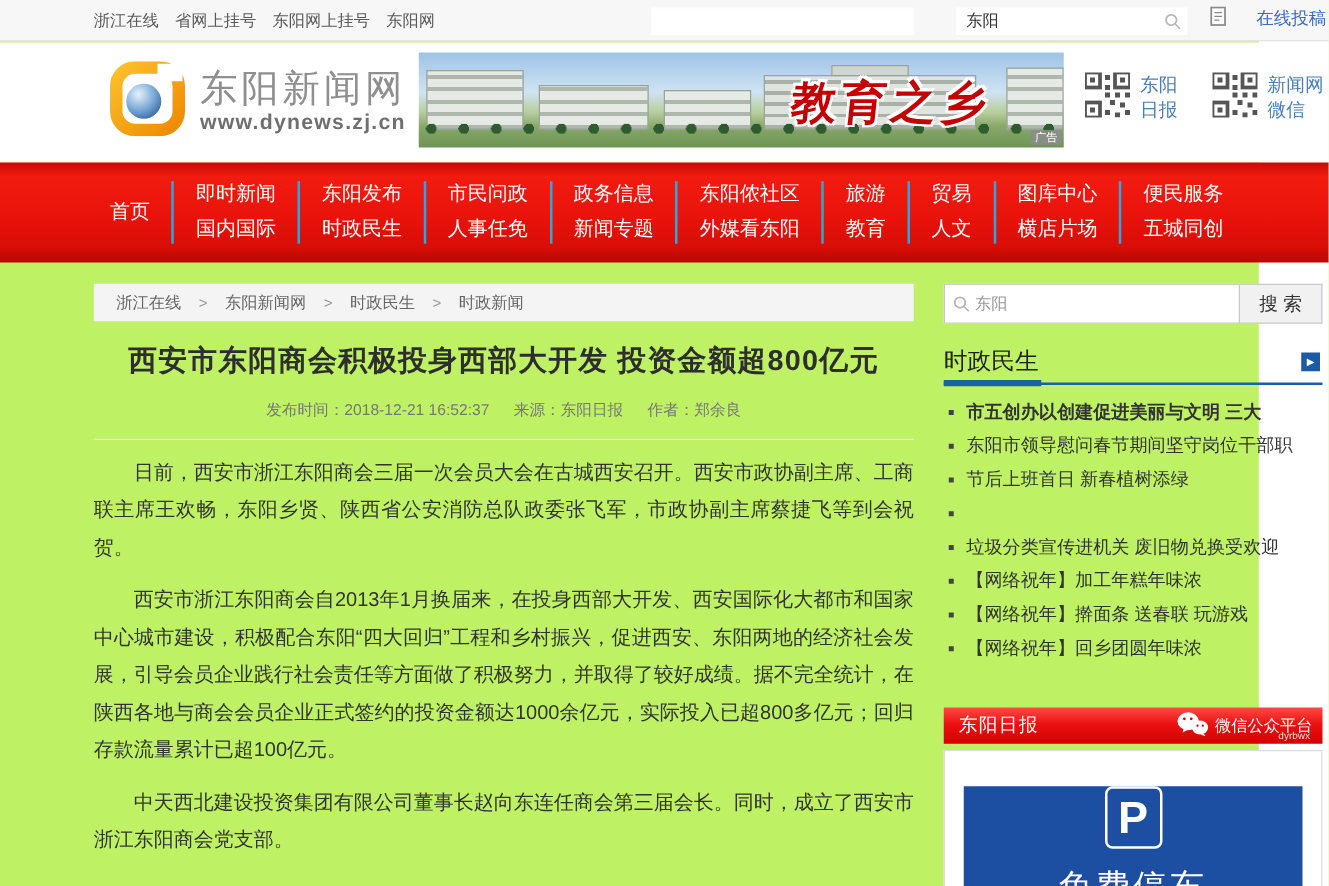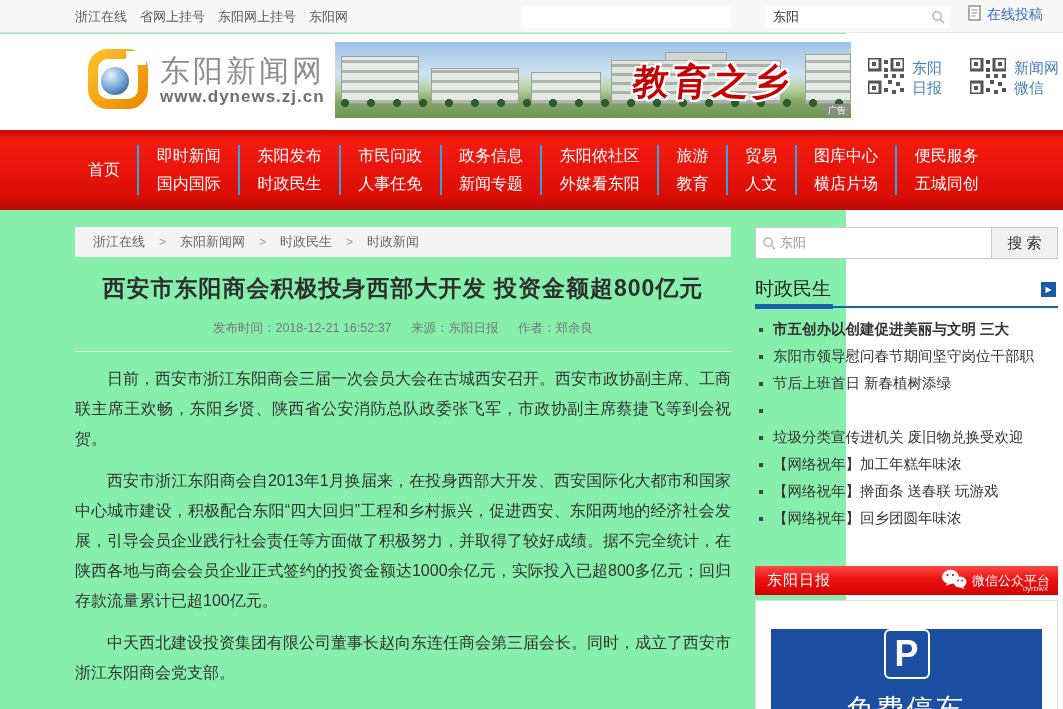--- a/index.html
+++ b/index.html
@@ -1,29 +1,29 @@
 <!DOCTYPE html>
 <html><head>
 <meta charset="utf-8">
 <style>
   * { margin:0; padding:0; box-sizing:border-box; }
   html,body { width:1063px; height:709px; }
   body { font-family:"Liberation Sans","DejaVu Sans",sans-serif; background:#fff; overflow:hidden; }
-  .page { position:relative; width:846px; height:709px; background:#86efac; }
+  .page { position:relative; width:1007px; height:709px; background:#bef264; }
 
   
   .topbar { position:absolute; left:0; top:0; width:1063px; height:33px; background:#f7f7f7; border-bottom:1px solid #e4e4e4; }
   .topbar-links { position:absolute; left:75px; top:0; height:33px; display:flex; align-items:center; gap:13px; }
   .topbar-links a { font-size:13px; color:#595959; text-decoration:none; cursor:pointer; }
   .tb-input-left { position:absolute; left:521px; top:6px; width:210px; height:22px; background:#fff; border:1px solid #fff; }
   .tb-input-left input { width:100%; height:100%; border:0; outline:none; font-size:13px; padding:0 6px; color:#333; }
   .tb-search { position:absolute; left:765px; top:6px; width:185px; height:22px; background:#fff; }
   .tb-search input { width:100%; height:100%; border:0; outline:none; font-size:13px; padding:0 24px 0 8px; color:#333; background:transparent; }
   .tb-search .mag { position:absolute; right:5px; top:4px; }
-  .tb-post { position:absolute; left:968px; top:5px; display:flex; align-items:center; gap:6px; cursor:pointer; }
+  .tb-post { position:absolute; left:968px; top:5px; display:flex; align-items:center; gap:24px; cursor:pointer; }
   .tb-post span { font-size:14px; color:#3a6bc0; }
 
   
   .header { position:absolute; left:0; top:34px; width:1063px; height:96px; background:#fff; }
   .logo { position:absolute; left:88px; top:15px; display:flex; align-items:center; gap:12px; cursor:pointer; }
   .logo-text .cn { font-size:30px; color:#8f8f8f; letter-spacing:3px; line-height:32px; }
   .logo-text .url { font-size:17px; font-weight:bold; color:#6f6f6f; letter-spacing:1px; }
 
   .banner { position:absolute; left:335px; top:8px; width:516px; height:76px; overflow:hidden; cursor:pointer;
             background:linear-gradient(180deg,#9ec3e6 0%,#cfe3f2 42%,#b9cfa0 62%,#87a868 78%,#6d9454 100%); }

